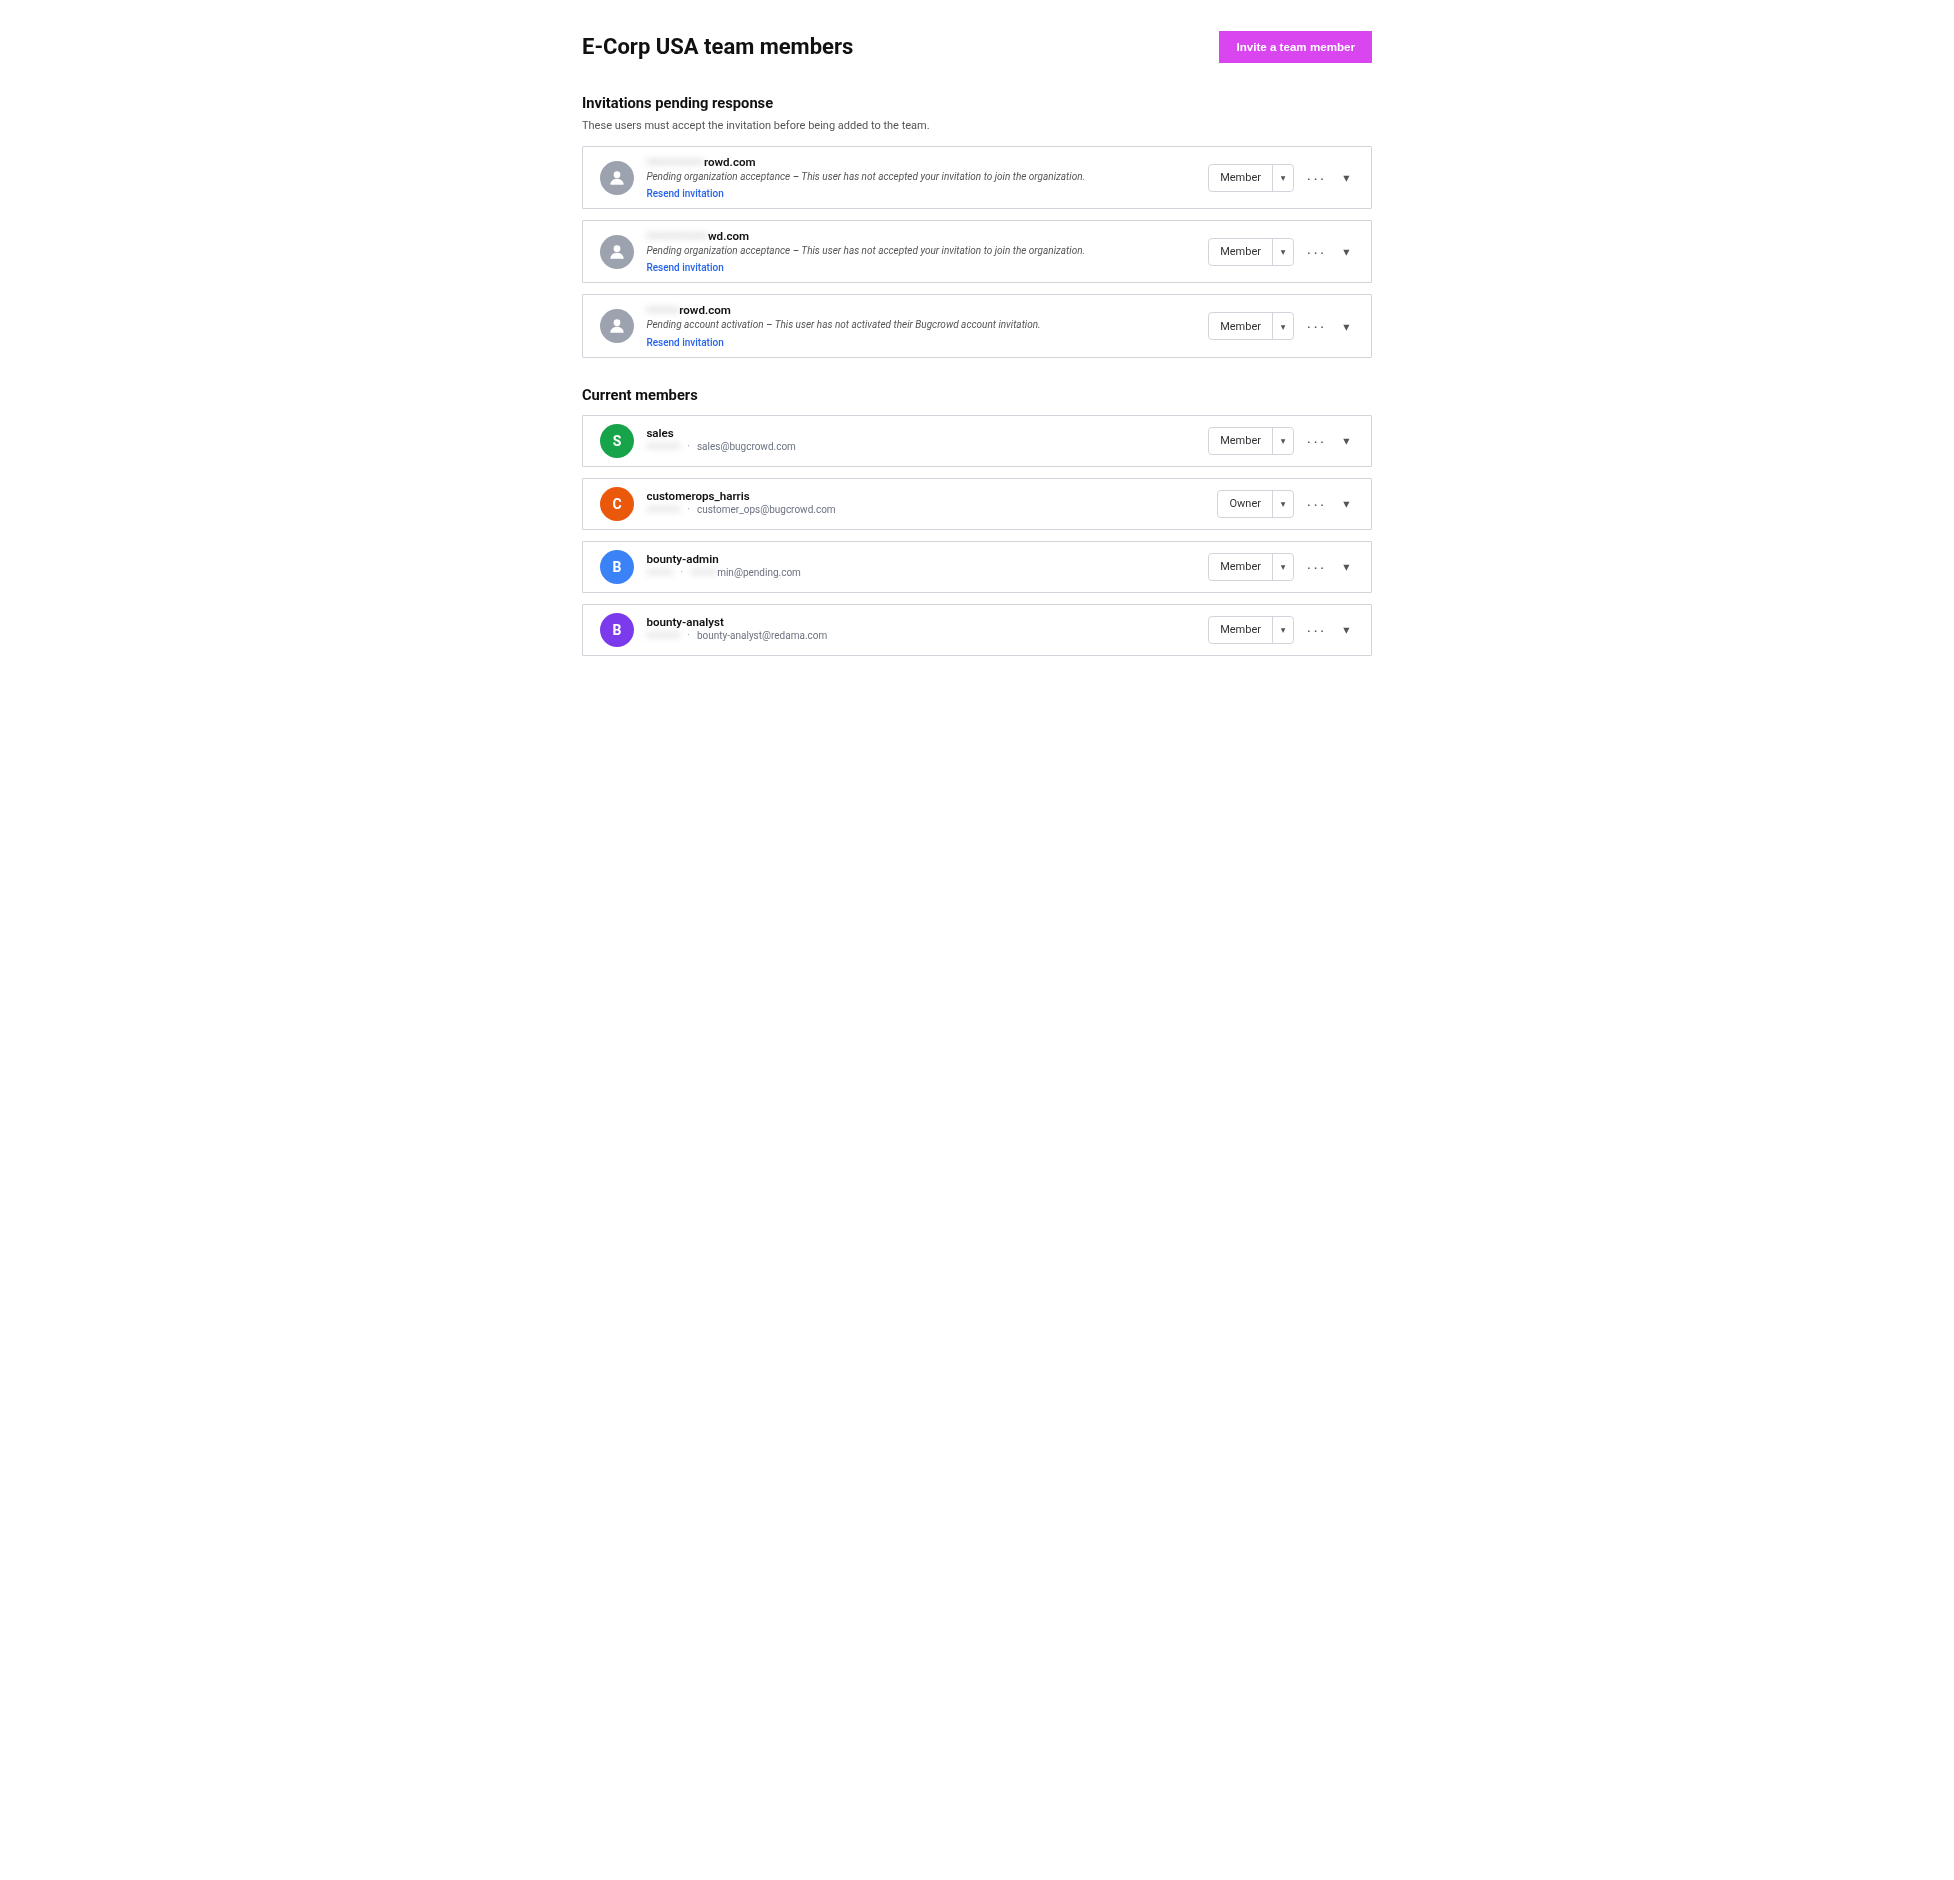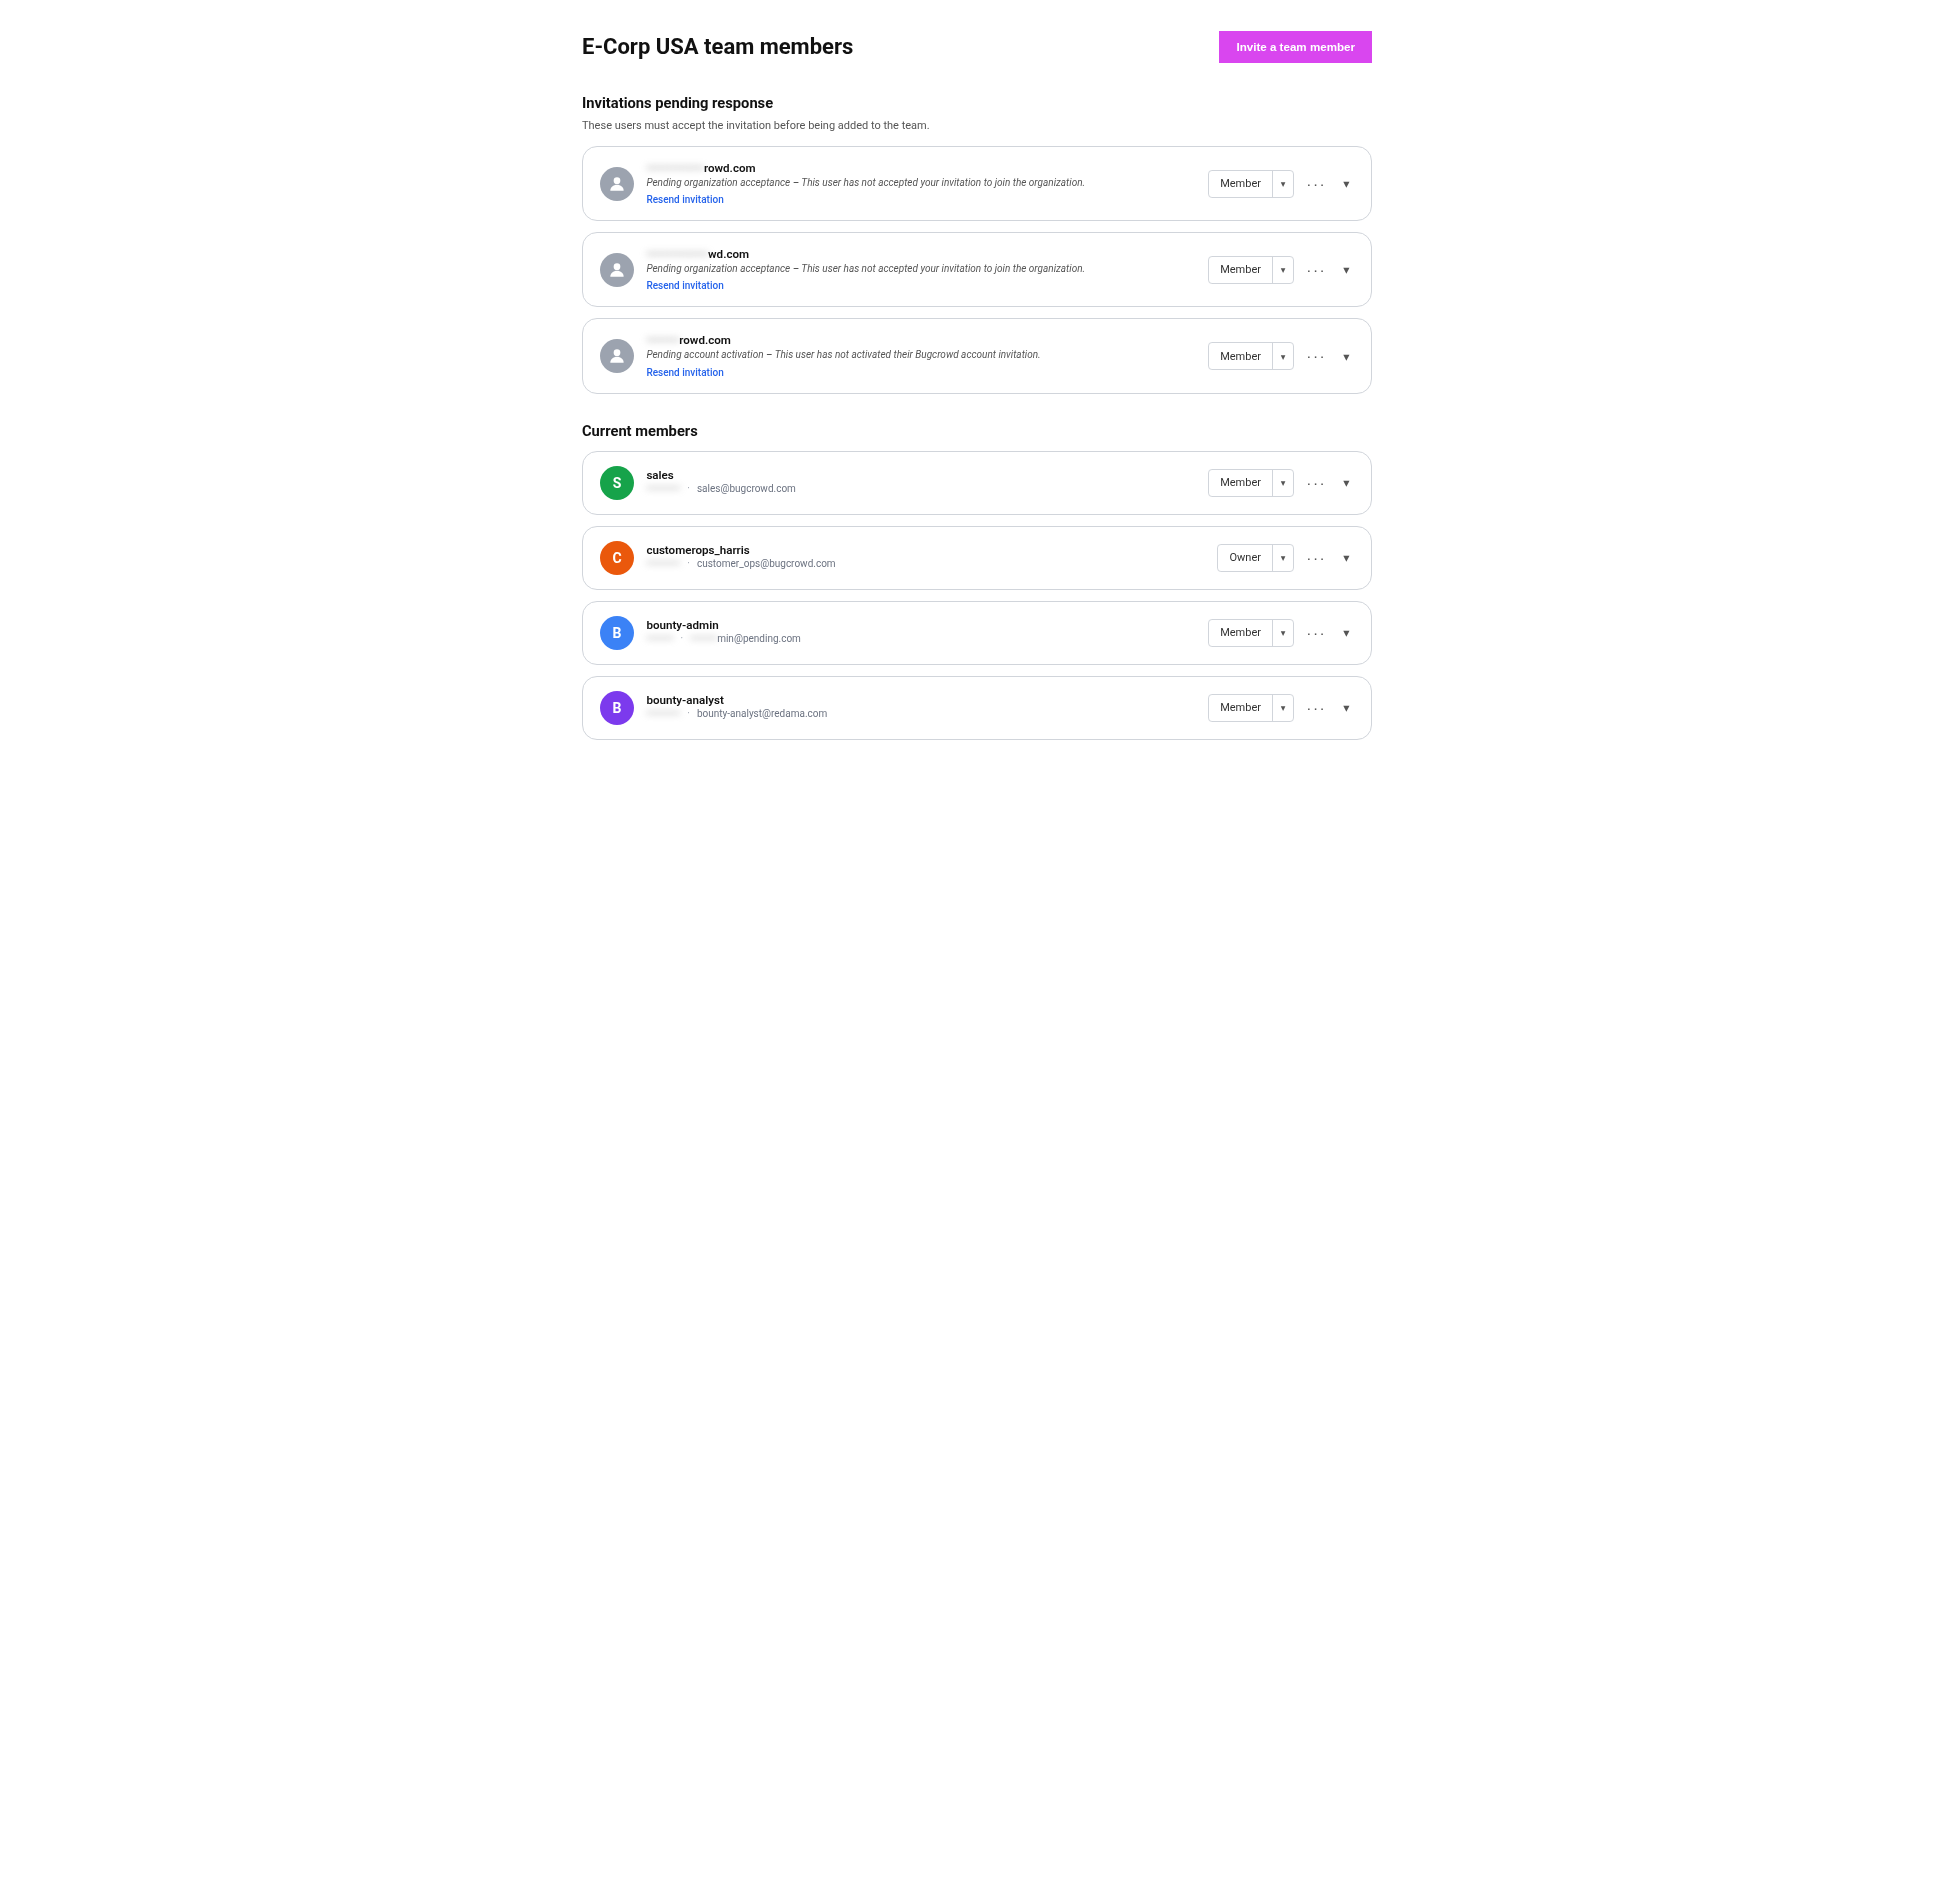--- a/index.html
+++ b/index.html
@@ -43,22 +43,22 @@
       margin-bottom: 7.7px;
       color: #111;
     }
     .section-subtitle {
       font-size: 11px;
       color: #555;
       margin-bottom: 14px;
     }
     .member-card {
       border: 0.8px solid #d1d5db;
-      border-radius: 15px;
-      padding: 14px 17px;
+      border-radius: 1px;
+      padding: 8px 17px;
       margin-bottom: 11px;
       display: flex;
       align-items: center;
       gap: 12.4px;
     }
     .avatar-circle {
       width: 34px;
       height: 34px;
       border-radius: 50%;
       display: flex;

